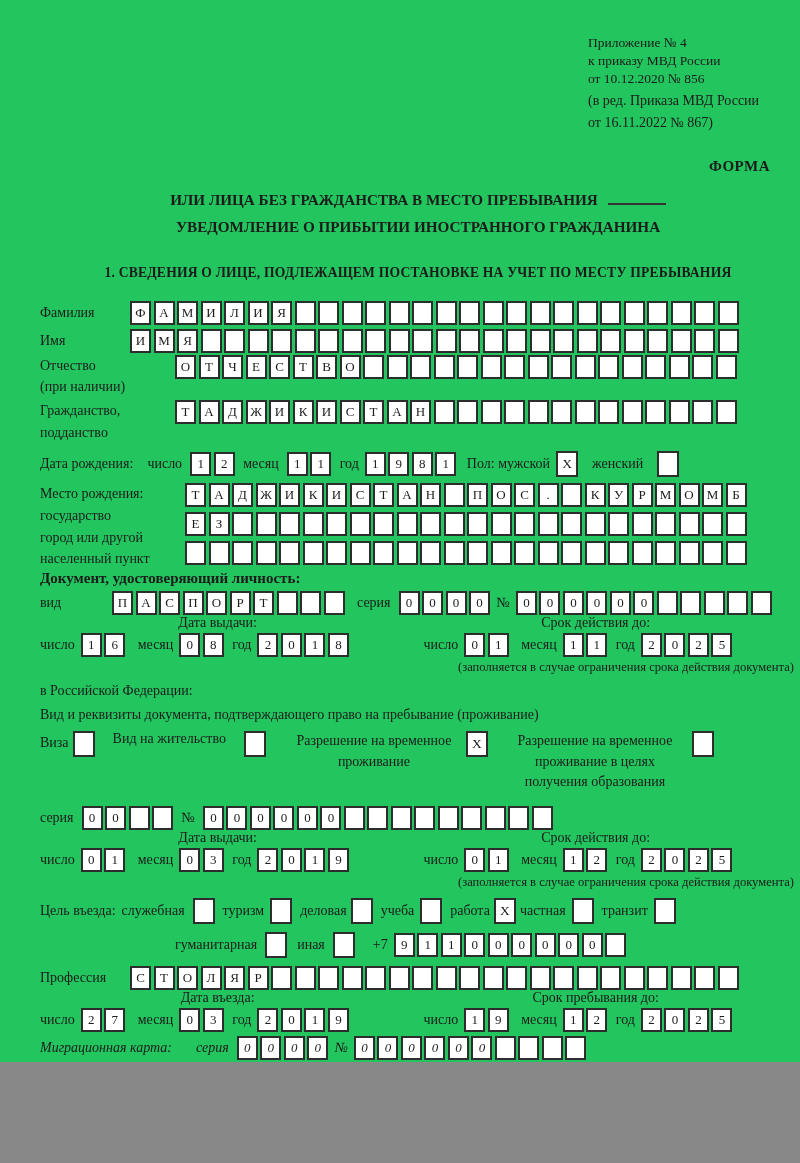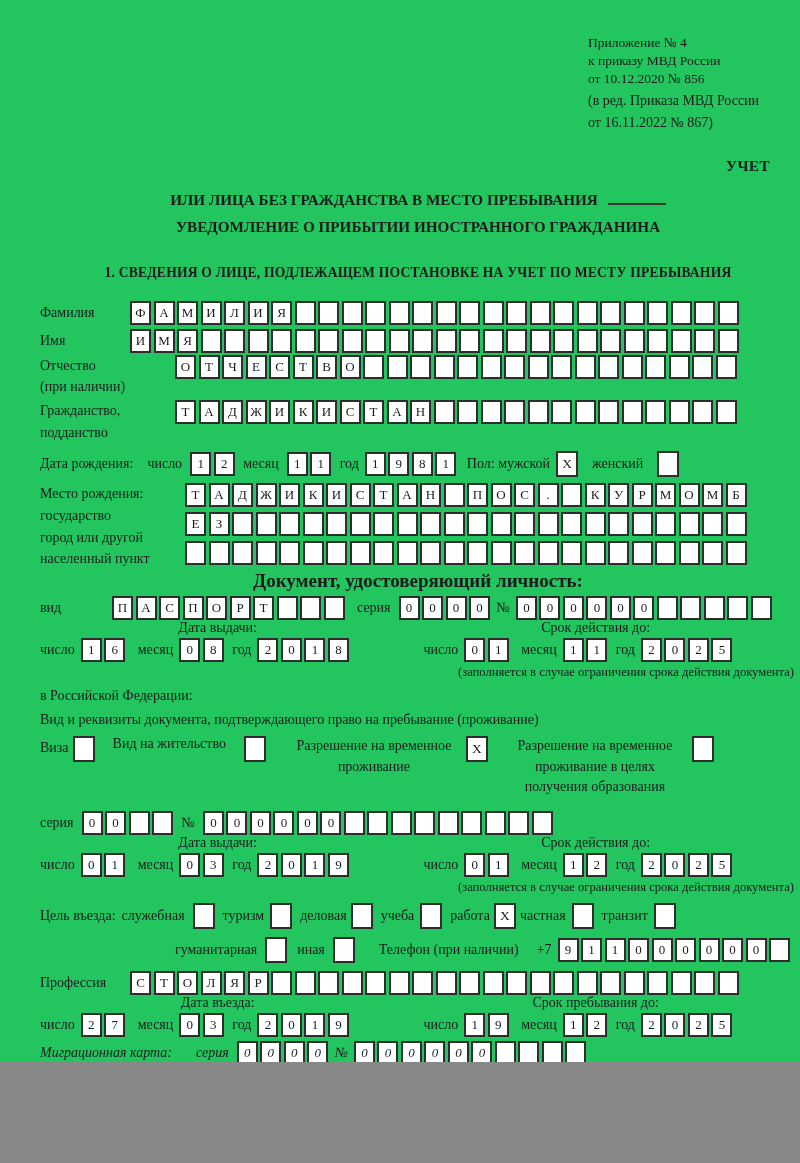--- a/index.html
+++ b/index.html
@@ -34,39 +34,39 @@
   }
   .gap4{margin-left:4px;} .gap6{margin-left:6px;} .gap8{margin-left:8px;} .gap10{margin-left:10px;}
   .gap14{margin-left:14px;} .gap18{margin-left:18px;} .gap24{margin-left:24px;}
   .dates-head { display:flex; font-size:14px; }
   .dates-head .dh-l { width:47%; text-align:center; }
   .dates-head .dh-r { width:53%; text-align:center; }
   .date-row { display:flex; align-items:center; margin-top:2px; }
   .date-grp { display:flex; align-items:center; }
   .date-grp .cells { margin:0 0 0 6px; }
   .note-r { text-align:right; font-size:12.6px; margin-top:3px; padding-right:2px; }
-  .center-b { text-align:center; font-weight:bold; font-size:19px; margin-top:6px; }
+  .center-b { font-weight:bold; font-size:15px; margin-top:6px; }
   .opt-wrap { text-align:center; line-height:1.45; }
   .w168 { width:168px; } .w178 { width:178px; }
   .cells-lg .cell { height:27px; }
 </style>
 </head>
 <body>
 
 <div class="page">
 
   <div class="hdr-block">
     <div>Приложение № 4</div>
     <div>к приказу МВД России</div>
     <div>от 10.12.2020 № 856</div>
     <div class="ed">(в ред. Приказа МВД России</div>
     <div class="ed">от 16.11.2022 № 867)</div>
   </div>
 
-  <div class="forma">УЧЕТ</div>
+  <div class="forma">ФОРМА</div>
 
   <div class="title">
     <div><span>ИЛИ ЛИЦА БЕЗ ГРАЖДАНСТВА В МЕСТО ПРЕБЫВАНИЯ</span><span class="uline"></span></div>
     <div>УВЕДОМЛЕНИЕ О ПРИБЫТИИ ИНОСТРАННОГО ГРАЖДАНИНА</div>
   </div>
 
   <div class="sect">1. СВЕДЕНИЯ О ЛИЦЕ, ПОДЛЕЖАЩЕМ ПОСТАНОВКЕ НА УЧЕТ ПО МЕСТУ ПРЕБЫВАНИЯ</div>
 
   <div class="row" style="margin-top:20px;">
     <span class="lbl lbl-90">Фамилия</span>
@@ -501,21 +501,20 @@
     <span class="chk gap6"></span>
     <span class="gap8">транзит</span>
     <span class="chk gap6"></span>
   </div>
 
   <div class="row" style="margin-top:8px; margin-left:135px;">
     <span>гуманитарная</span>
     <span class="chk gap8"></span>
     <span class="gap10">иная</span>
     <span class="chk gap8"></span>
-    <span class="gap24">Телефон (при наличии)</span>
     <span class="gap18">+7</span>
     <span class="cells gap6">
         <span class="cell">9</span>
         <span class="cell">1</span>
         <span class="cell">1</span>
         <span class="cell">0</span>
         <span class="cell">0</span>
         <span class="cell">0</span>
         <span class="cell">0</span>
         <span class="cell">0</span>

